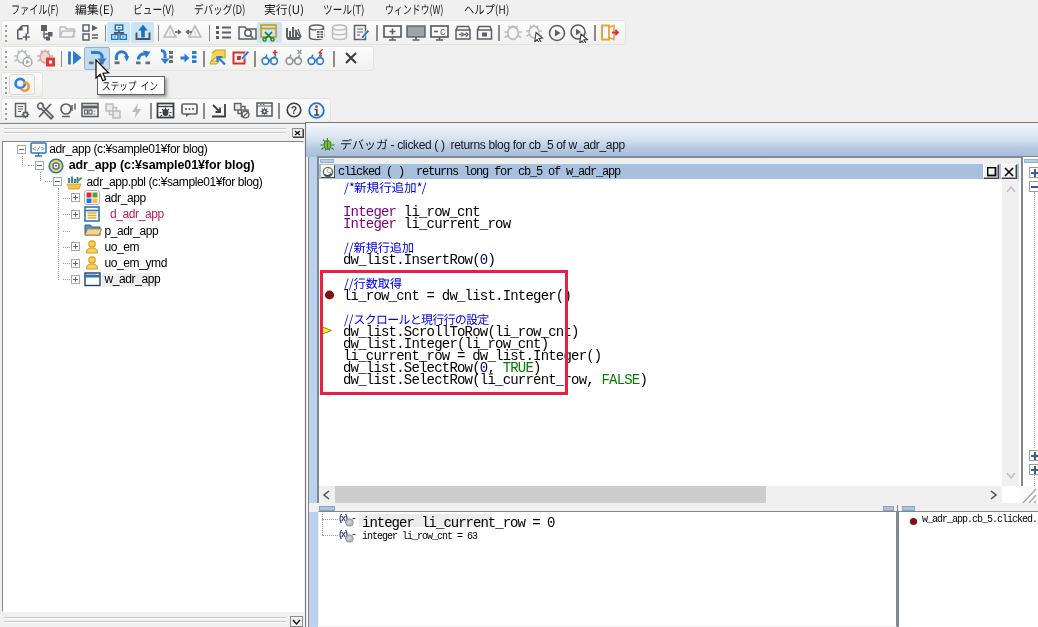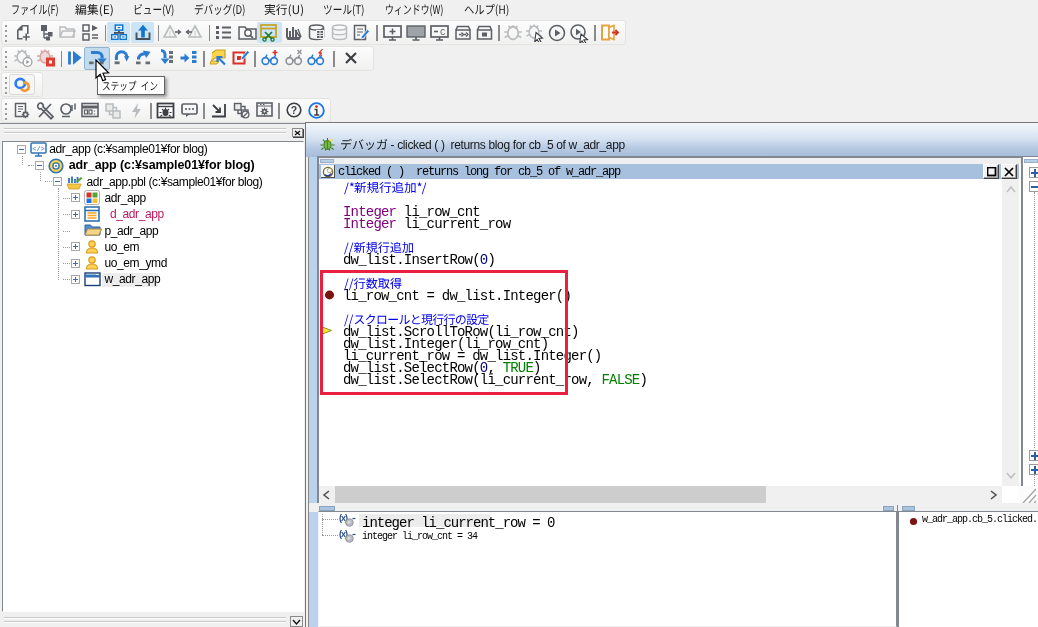--- a/index.html
+++ b/index.html
@@ -598,21 +598,21 @@
   </svg>
 <svg class="abs" style="left:339px;top:529px" width="18" height="14">
     <text x="0" y="8" font-size="9" font-weight="bold" fill="#2d4f8a" font-family="Liberation Sans" letter-spacing="-1">(x)</text>
     <path d="M13.5 5.5 h3" stroke="#2d4f8a" stroke-width="1.2"></path>
     <circle cx="10.5" cy="9.5" r="3.8" fill="#b8bcc2" stroke="#888c92" stroke-width="0.8"></circle>
     <circle cx="10" cy="9" r="1.6" fill="#d8dce0"></circle>
   </svg>
 <div class="abs" style="left:318.5px;top:505.5px;width:16px;height:5px;background:#aac4e0;border:1px solid #8aa4c0"></div>
 <div class="abs" style="left:359px;top:513.5px;width:131px;height:13px;background:#ececec"></div>
 <div class="abs mono" style="left:362px;top:515px;font-size:14px;letter-spacing:-1px;color:#000;white-space:pre">integer li_current_row = 0</div>
-<div class="abs mono" style="left:362px;top:531px;font-size:10px;letter-spacing:-1px;color:#000;white-space:pre">integer li_row_cnt = 34</div>
+<div class="abs mono" style="left:362px;top:531px;font-size:10px;letter-spacing:-1px;color:#000;white-space:pre">integer li_row_cnt = 63</div>
 <svg class="abs" style="left:909px;top:517px" width="9" height="9">
     <circle cx="4.5" cy="4.5" r="3.6" fill="#7c1412"></circle>
   </svg>
 <div class="abs mono" style="left:922px;top:514px;font-size:10px;letter-spacing:-1px;color:#000;white-space:pre">w_adr_app.cb_5.clicked.</div>
 <div class="abs" style="left:96.5px;top:76px;width:68px;height:18.5px;background:#fff;border:1px solid #646464;box-shadow:2px 2px 3px rgba(80,80,80,0.55)"></div>
 <svg style="position:absolute;left:102.3px;top:76px;overflow:visible" width="58" height="18">
     <g transform="translate(0,14) scale(0.7832,1)">
       <path d="M8.799999999999999 -7.359 8.238999999999999 -7.787999999999999C8.062999999999999 -7.733 7.776999999999999 -7.699999999999999 7.414 -7.699999999999999C7.007 -7.699999999999999 3.6079999999999997 -7.699999999999999 3.1679999999999997 -7.699999999999999C2.8379999999999996 -7.699999999999999 2.211 -7.744 2.057 -7.765999999999999V-6.765C2.178 -6.776 2.783 -6.819999999999999 3.1679999999999997 -6.819999999999999C3.553 -6.819999999999999 7.061999999999999 -6.819999999999999 7.457999999999999 -6.819999999999999C7.183 -5.907 6.38 -4.609 5.632 -3.7619999999999996C4.499 -2.497 2.871 -1.188 1.0999999999999999 -0.495L1.8039999999999998 0.242C3.432 -0.495 4.917 -1.7049999999999998 6.093999999999999 -2.9699999999999998C7.215999999999999 -1.9689999999999999 8.382 -0.6819999999999999 9.119 0.297L9.889 -0.363C9.174 -1.232 7.832 -2.662 6.677 -3.6519999999999997C7.457999999999999 -4.6419999999999995 8.151 -5.928999999999999 8.525 -6.875C8.591 -7.029 8.734 -7.271 8.799999999999999 -7.359Z M13.365 -8.139999999999999V-7.226999999999999C13.64 -7.249 14.003 -7.26 14.366 -7.26C14.993 -7.26 18.205 -7.26 18.81 -7.26C19.128999999999998 -7.26 19.514 -7.249 19.833 -7.226999999999999V-8.139999999999999C19.514 -8.096 19.118000000000002 -8.074 18.81 -8.074C18.205 -8.074 14.993 -8.074 14.355 -8.074C14.003 -8.074 13.673 -8.107 13.365 -8.139999999999999ZM12.045 -5.379V-4.465999999999999C12.353 -4.4879999999999995 12.672 -4.4879999999999995 13.001999999999999 -4.4879999999999995H16.302C16.269 -3.4539999999999997 16.148 -2.53 15.664 -1.7599999999999998C15.235 -1.067 14.443 -0.429 13.585 -0.077L14.399000000000001 0.528C15.334 0.044 16.17 -0.748 16.566 -1.4849999999999999C17.006 -2.299 17.182 -3.3 17.215 -4.4879999999999995H20.207C20.471 -4.4879999999999995 20.823 -4.476999999999999 21.064999999999998 -4.465999999999999V-5.379C20.801000000000002 -5.335 20.438 -5.324 20.207 -5.324C19.624 -5.324 13.64 -5.324 13.001999999999999 -5.324C12.661 -5.324 12.353 -5.346 12.045 -5.379Z M27.313 -6.335999999999999 26.509999999999998 -6.061C26.73 -5.566 27.247 -4.169 27.368 -3.674L28.182 -3.96C28.039 -4.444 27.5 -5.896 27.313 -6.335999999999999ZM31.295 -5.72 30.349 -6.0169999999999995C30.183999999999997 -4.609 29.612 -3.2119999999999997 28.831 -2.255C27.929 -1.1219999999999999 26.532 -0.286 25.256 0.088L25.982 0.825C27.214 0.352 28.556 -0.495 29.567999999999998 -1.793C30.36 -2.783 30.833 -3.96 31.13 -5.17C31.174 -5.313 31.218 -5.489 31.295 -5.72ZM24.761 -5.786 23.947 -5.467C24.156 -5.082 24.761 -3.5639999999999996 24.926 -2.992L25.762 -3.3C25.553 -3.872 24.981 -5.313 24.761 -5.786Z M41.855 -7.898C41.855 -8.305 42.185 -8.635 42.581 -8.635C42.988 -8.635 43.318 -8.305 43.318 -7.898C43.318 -7.502 42.988 -7.172 42.581 -7.172C42.185 -7.172 41.855 -7.502 41.855 -7.898ZM41.349000000000004 -7.898C41.349000000000004 -7.776999999999999 41.370999999999995 -7.656 41.403999999999996 -7.545999999999999L41.052 -7.534999999999999C40.546 -7.534999999999999 36.157 -7.534999999999999 35.53 -7.534999999999999C35.167 -7.534999999999999 34.738 -7.568 34.43 -7.611999999999999V-6.633C34.716 -6.643999999999999 35.09 -6.6659999999999995 35.53 -6.6659999999999995C36.157 -6.6659999999999995 40.513 -6.6659999999999995 41.150999999999996 -6.6659999999999995C41.007999999999996 -5.609999999999999 40.491 -4.0809999999999995 39.71 -3.0799999999999996C38.797 -1.9029999999999998 37.554 -0.968 35.42 -0.43999999999999995L36.168 0.38499999999999995C38.192 -0.242 39.501 -1.265 40.502 -2.552C41.370999999999995 -3.6849999999999996 41.91 -5.4559999999999995 42.141 -6.611L42.163 -6.731999999999999C42.295 -6.688 42.438 -6.6659999999999995 42.581 -6.6659999999999995C43.263 -6.6659999999999995 43.824 -7.215999999999999 43.824 -7.898C43.824 -8.58 43.263 -9.141 42.581 -9.141C41.899 -9.141 41.349000000000004 -8.58 41.349000000000004 -7.898Z M50.446 -3.9709999999999996 50.886 -3.113C52.415 -3.586 53.922 -4.2459999999999996 55.077 -4.906V-0.836C55.077 -0.418 55.044 0.132 55.011 0.34099999999999997H56.089C56.045 0.121 56.022999999999996 -0.418 56.022999999999996 -0.836V-5.478C57.144999999999996 -6.226 58.157 -7.061999999999999 58.993 -7.930999999999999L58.256 -8.613C57.497 -7.699999999999999 56.397 -6.742999999999999 55.253 -6.028C54.032 -5.258 52.349 -4.4879999999999995 50.446 -3.9709999999999996Z M62.997 -8.062999999999999 62.37 -7.3919999999999995C63.184 -6.842 64.559 -5.665 65.109 -5.093L65.80199999999999 -5.786C65.186 -6.401999999999999 63.778 -7.545999999999999 62.997 -8.062999999999999ZM62.051 -0.693 62.634 0.209C64.46 -0.132 65.857 -0.8029999999999999 66.957 -1.496C68.618 -2.541 69.905 -4.037 70.65299999999999 -5.412L70.125 -6.3469999999999995C69.487 -4.994 68.145 -3.3659999999999997 66.451 -2.299C65.406 -1.65 63.976 -0.979 62.051 -0.693Z" fill="#1b1b1b"></path>
     </g>
   </svg>

